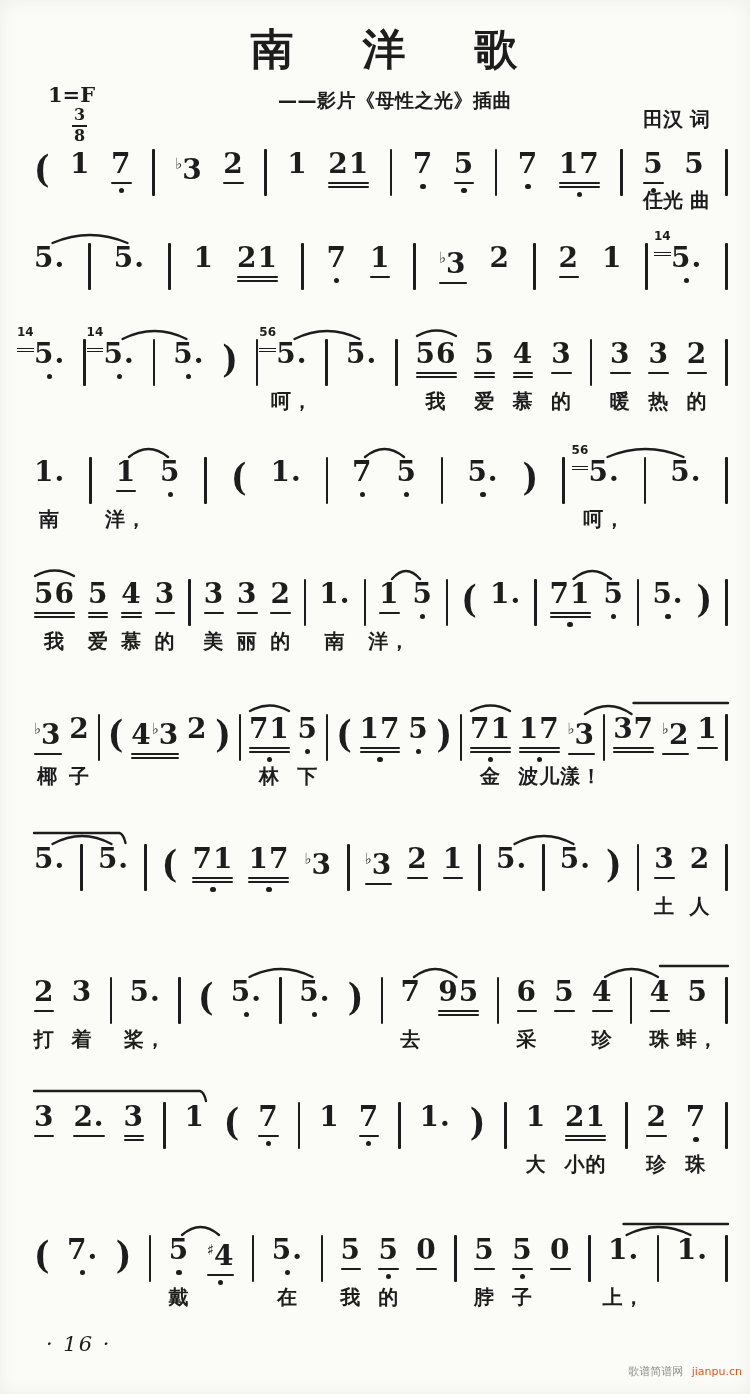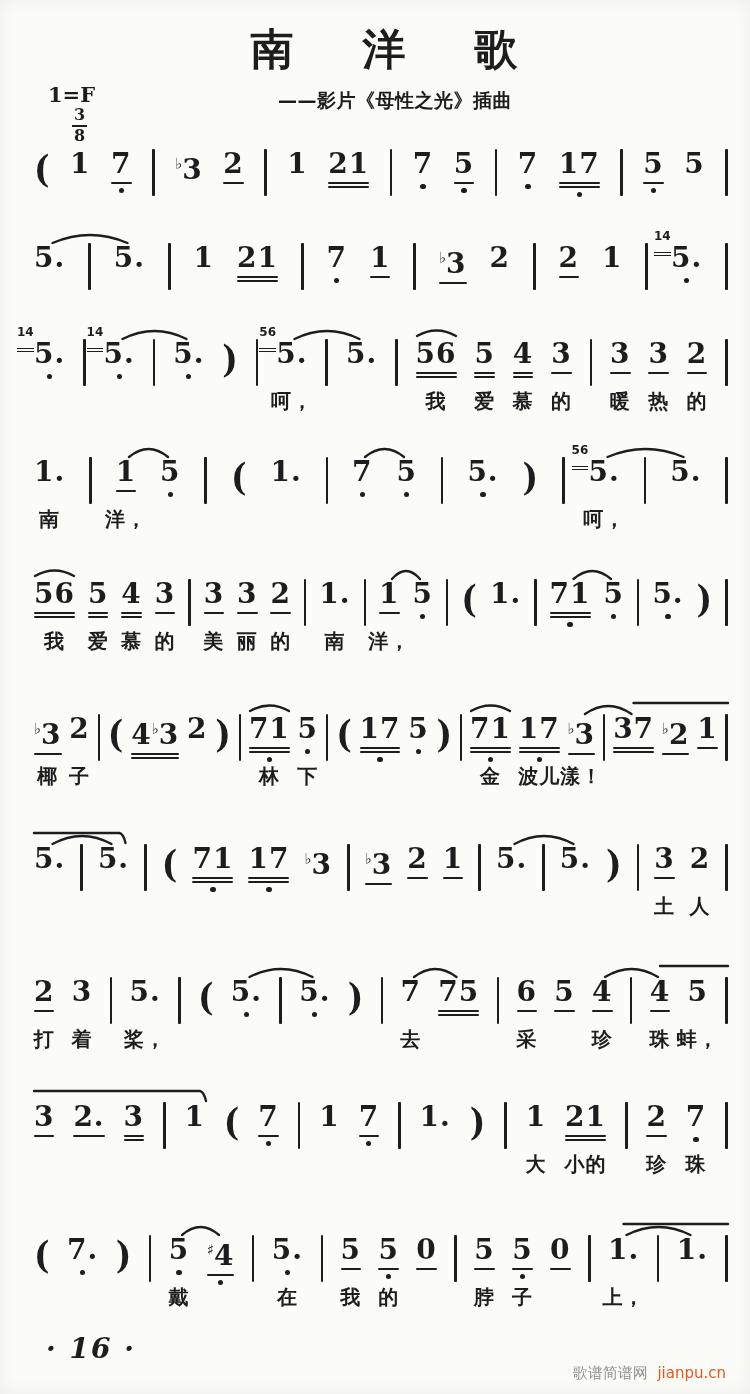--- a/index.html
+++ b/index.html
@@ -56,34 +56,38 @@
     border-bottom:4px double var(--ink,#1d1d1d);padding-bottom:10px;letter-spacing:0;
   }
   .lyr{
     position:absolute;top:50px;left:50%;transform:translateX(-50%);
     font-size:20px;font-weight:700;white-space:nowrap;letter-spacing:1px;
   }
   .slurs{position:absolute;left:0;top:0;overflow:visible;pointer-events:none;}
   .slurs path{stroke:var(--ink,#1d1d1d);stroke-width:2.4;fill:none;stroke-linecap:round;}
   
   .pageno{
-    position:absolute;left:46px;top:1332px;font-size:28px;font-weight:700;
+    position:absolute;left:46px;top:1332px;font-size:21px;font-weight:400;
     font-style:italic;font-family:"DejaVu Serif",serif;letter-spacing:2px;
   }
-  .watermark{position:absolute;right:24px;top:1364px;font-size:15px;white-space:nowrap;}
+  .watermark{position:absolute;right:8px;top:1364px;font-size:11px;white-space:nowrap;}
   .wm-site{color:var(--wmgray,#8f8f8f);}
   .wm-url{color:var(--wmorange,#e4571e);margin-left:5px;}
 </style>
 </head>
 <body>
 
 <div class="page" style="--ink: #1d1d1d; --paper: #fbfbf8; --wmgray: #8f8f8f; --wmorange: #e4571e;">
 
   <h1 class="title">南 洋 歌</h1>
 
+  <div class="credits">
+    <div>田汉 词</div>
+    <div>任光 曲</div>
+  </div>
 
   <div class="keysig">
     <span>1=F</span>
     <span class="frac">
       <span class="fn">3</span>
       <span class="fbar"></span>
       <span class="fd">8</span>
     </span>
   </div>
 
@@ -592,21 +596,21 @@
           <div class="num">5.</div>
           <div class="dotb"></div>
         </div>
         <div class="tok-paren">)</div>
         <div class="tok-bar"></div>
         <div class="note">
           <div class="num">7</div>
           <div class="lyr">去</div>
         </div>
         <div class="note">
-          <div class="num">75</div>
+          <div class="num">95</div>
           <div class="ul"></div>
           <div class="ul"></div>
         </div>
         <div class="tok-bar"></div>
         <div class="note">
           <div class="num">6</div>
           <div class="ul"></div>
           <div class="lyr">采</div>
         </div>
         <div class="note">

